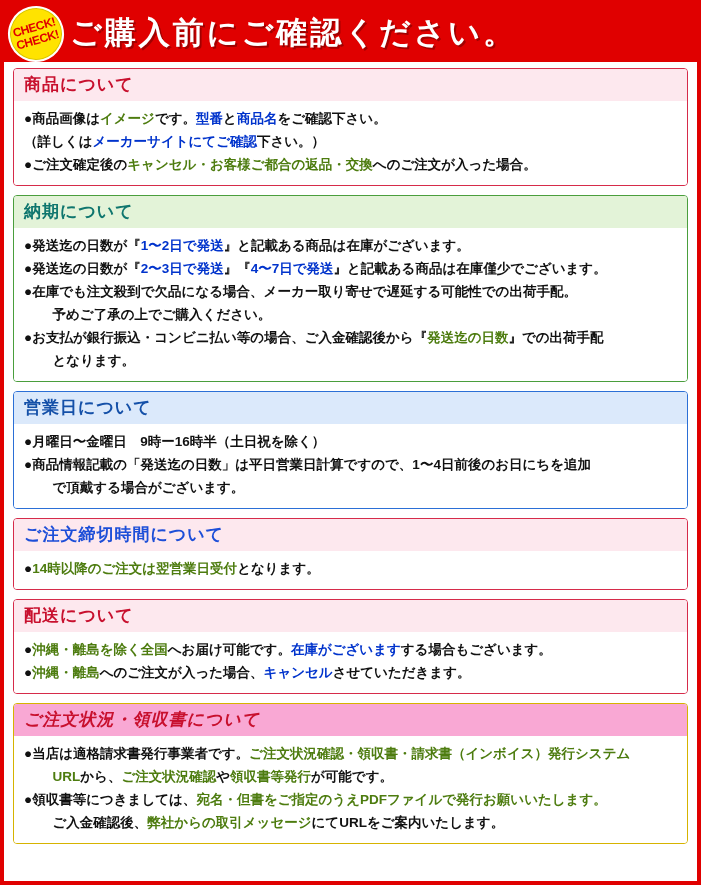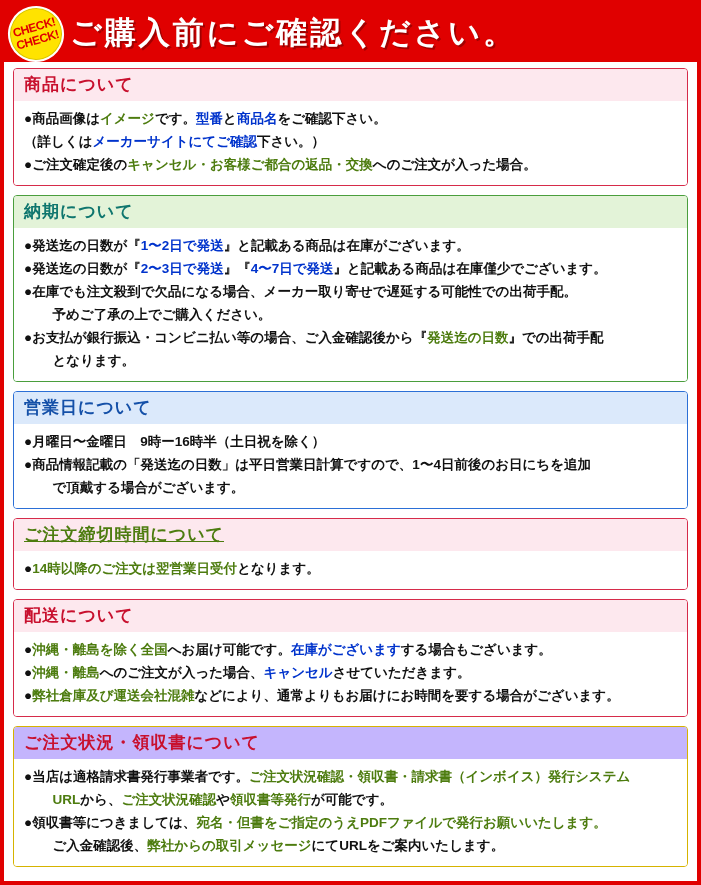--- a/index.html
+++ b/index.html
@@ -100,25 +100,25 @@
   .black { color: #111111; }
 
   
   .theme-pink  { border-color: #d62b4a; }
   .theme-pink .sec-head  { background: #fde8ee; color: #c8102e; }
   .theme-green { border-color: #4a9e3d; }
   .theme-green .sec-head { background: #e3f3d8; color: #0f766e; }
   .theme-blue  { border-color: #2b6fd6; }
   .theme-blue .sec-head  { background: #dbe9fb; color: #1450a8; }
   .theme-pink2 { border-color: #d62b4a; }
-  .theme-pink2 .sec-head { background: #fde8ee; color: #4d7c0f; text-decoration: underline; }
+  .theme-pink2 .sec-head { background: #fde8ee; color: #1d4ed8; }
   .theme-pink3 { border-color: #d62b4a; }
   .theme-pink3 .sec-head { background: #fde8ee; color: #c8102e; }
   .theme-yellow { border-color: #d6b300; }
-  .theme-yellow .sec-head { background: #c4b5fd; color: #c8102e; }
+  .theme-yellow .sec-head { background: #f9a8d4; color: #c8102e; font-style: italic; }
 </style>
 </head>
 <body>
 
 <div class="page">
 
   <div class="header">
     <div class="check-badge">
       <span>CHECK!</span>
       <span>CHECK!</span>
@@ -163,21 +163,20 @@
       <div class="sec-body">
           <div class="line"><span class="black">●</span><span class="red">14時以降のご注文は翌営業日受付</span><span class="black">となります。</span></div>
         </div>
     </div>
 
     <div class="section theme-pink3">
       <div class="sec-head">配送について</div>
       <div class="sec-body">
           <div class="line"><span class="black">●</span><span class="red">沖縄・離島を除く全国</span><span class="black">へお届け可能です。</span><span class="blue">在庫がございます</span><span class="black">する場合もございます。</span></div>
           <div class="line"><span class="black">●</span><span class="red">沖縄・離島</span><span class="black">へのご注文が入った場合、</span><span class="blue">キャンセル</span><span class="black">させていただきます。</span></div>
-          <div class="line"><span class="black">●</span><span class="red">弊社倉庫及び運送会社混雑</span><span class="black">などにより、通常よりもお届けにお時間を要する場合がございます。</span></div>
         </div>
     </div>
 
     <div class="section theme-yellow">
       <div class="sec-head">ご注文状況・領収書について</div>
       <div class="sec-body">
           <div class="line"><span class="black">●当店は適格請求書発行事業者です。</span><span class="red">ご注文状況確認・領収書・請求書（インボイス）発行システム</span></div>
           <div class="line indent"><span class="red">　URL</span><span class="black">から、</span><span class="red">ご注文状況確認</span><span class="black">や</span><span class="red">領収書等発行</span><span class="black">が可能です。</span></div>
           <div class="line"><span class="black">●領収書等につきましては、</span><span class="red">宛名・但書をご指定のうえPDFファイルで発行お願いいたします。</span></div>
           <div class="line indent"><span class="black">　ご入金確認後、</span><span class="red">弊社からの取引メッセージ</span><span class="black">にてURLをご案内いたします。</span></div>

